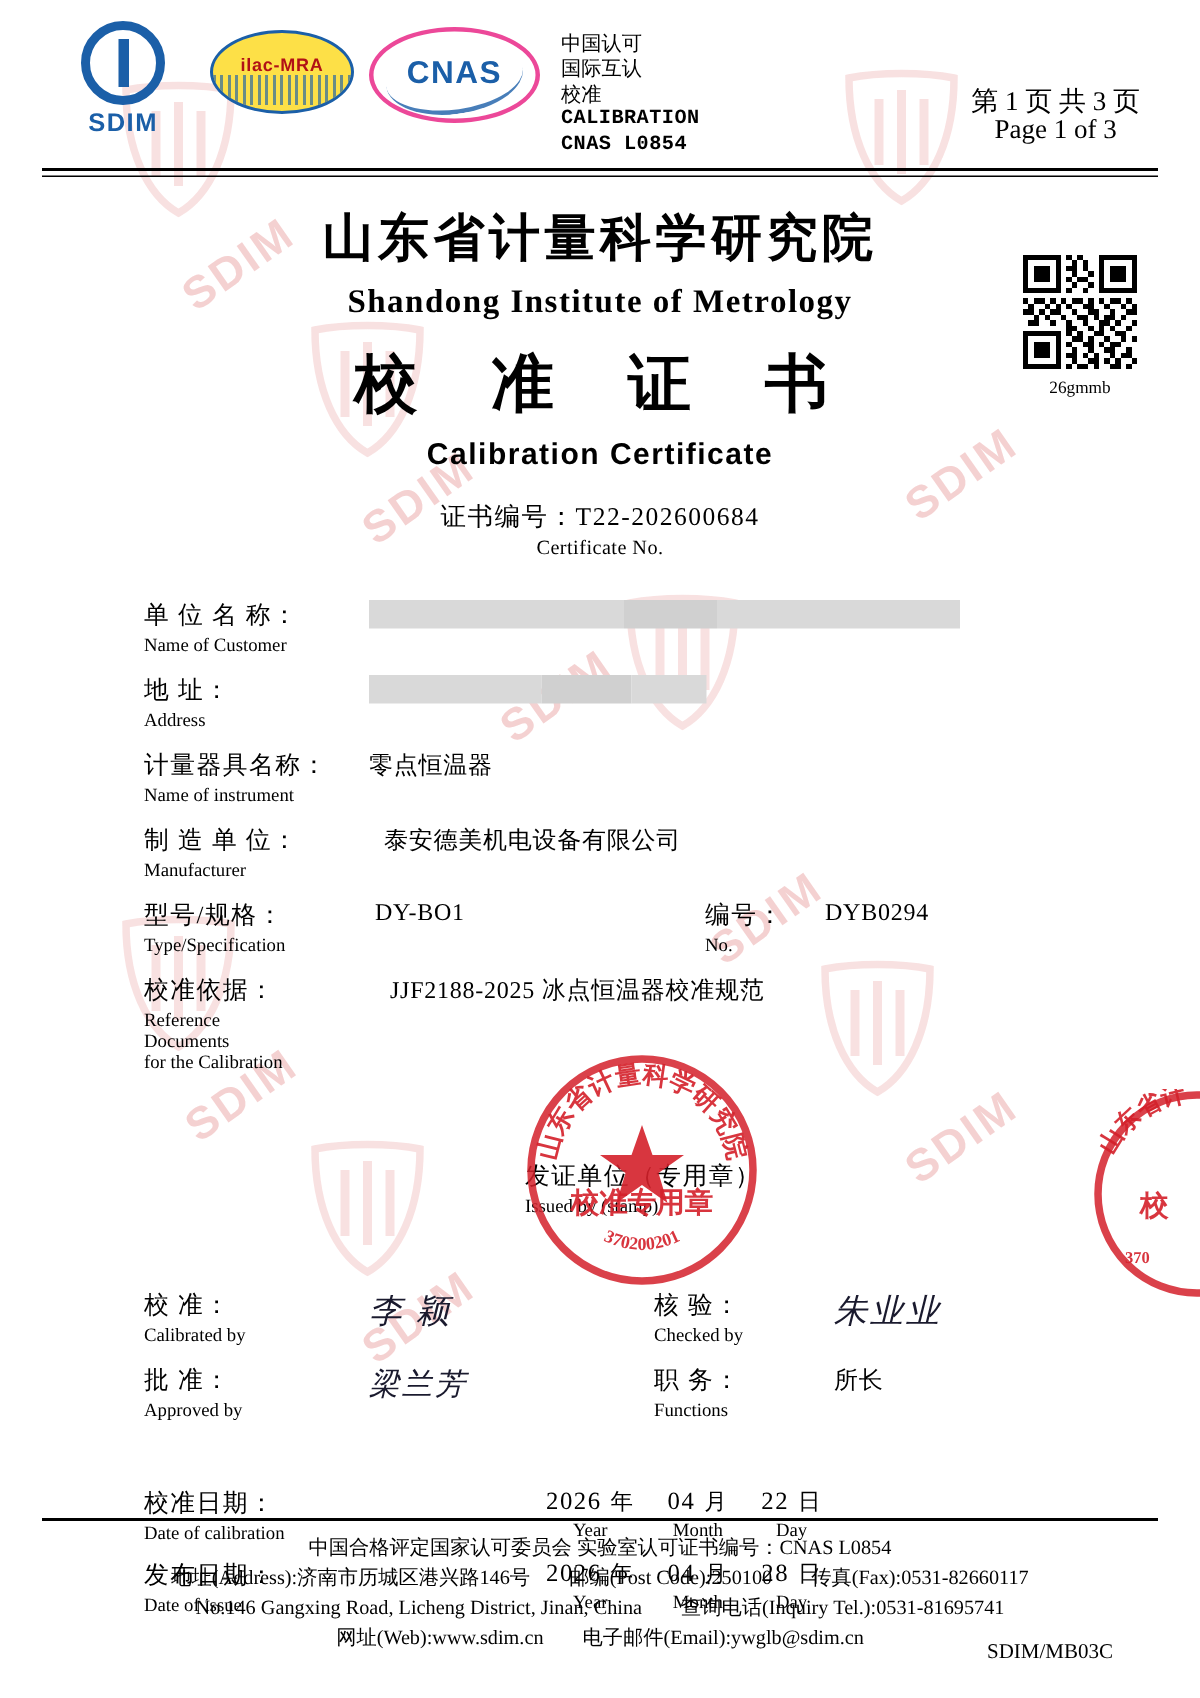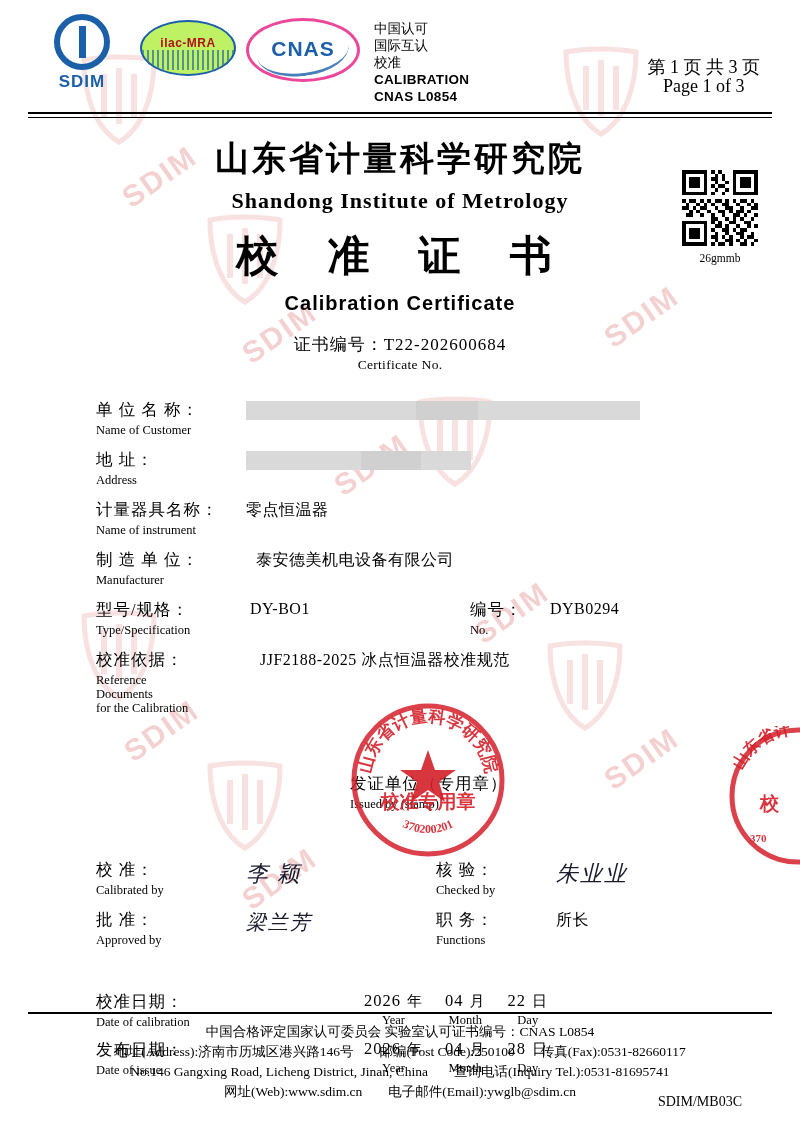--- a/index.html
+++ b/index.html
@@ -83,21 +83,21 @@
     width: 96px;
     margin-right: 10px;
     text-align: center;
   }
   .logo-ilac .ell {
     width: 92px; height: 52px;
     border: 2px solid #1b5fa8;
     border-radius: 50%;
     margin: 6px auto 0;
     position: relative;
-    background: #bef264;
+    background: #fde047;
     overflow: hidden;
   }
   .logo-ilac .bars {
     position: absolute;
     left: 0; right: 0; top: 28px;
     height: 20px;
     background:
       repeating-linear-gradient(90deg,#1b5fa8 0 2px, transparent 2px 5px);
     opacity: .65;
   }
@@ -140,21 +140,21 @@
     border-radius: 50%;
     transform: rotate(-8deg);
     opacity: .8;
   }
   .cnas-text {
     font-family: "Liberation Sans", sans-serif;
     font-size: 13.5px;
     line-height: 17px;
     padding-top: 6px;
   }
-  .cnas-text .en { font-weight: bold; letter-spacing: .3px; }
+  .cnas-text .en { font-weight: bold; letter-spacing: .3px; font-family: Liberation Mono, monospace; }
   .page-no {
     margin-left: auto;
     text-align: center;
     font-size: 18px;
     line-height: 19px;
     padding-top: 44px;
     padding-right: 6px;
     font-family: "Liberation Serif", serif;
   }
 

